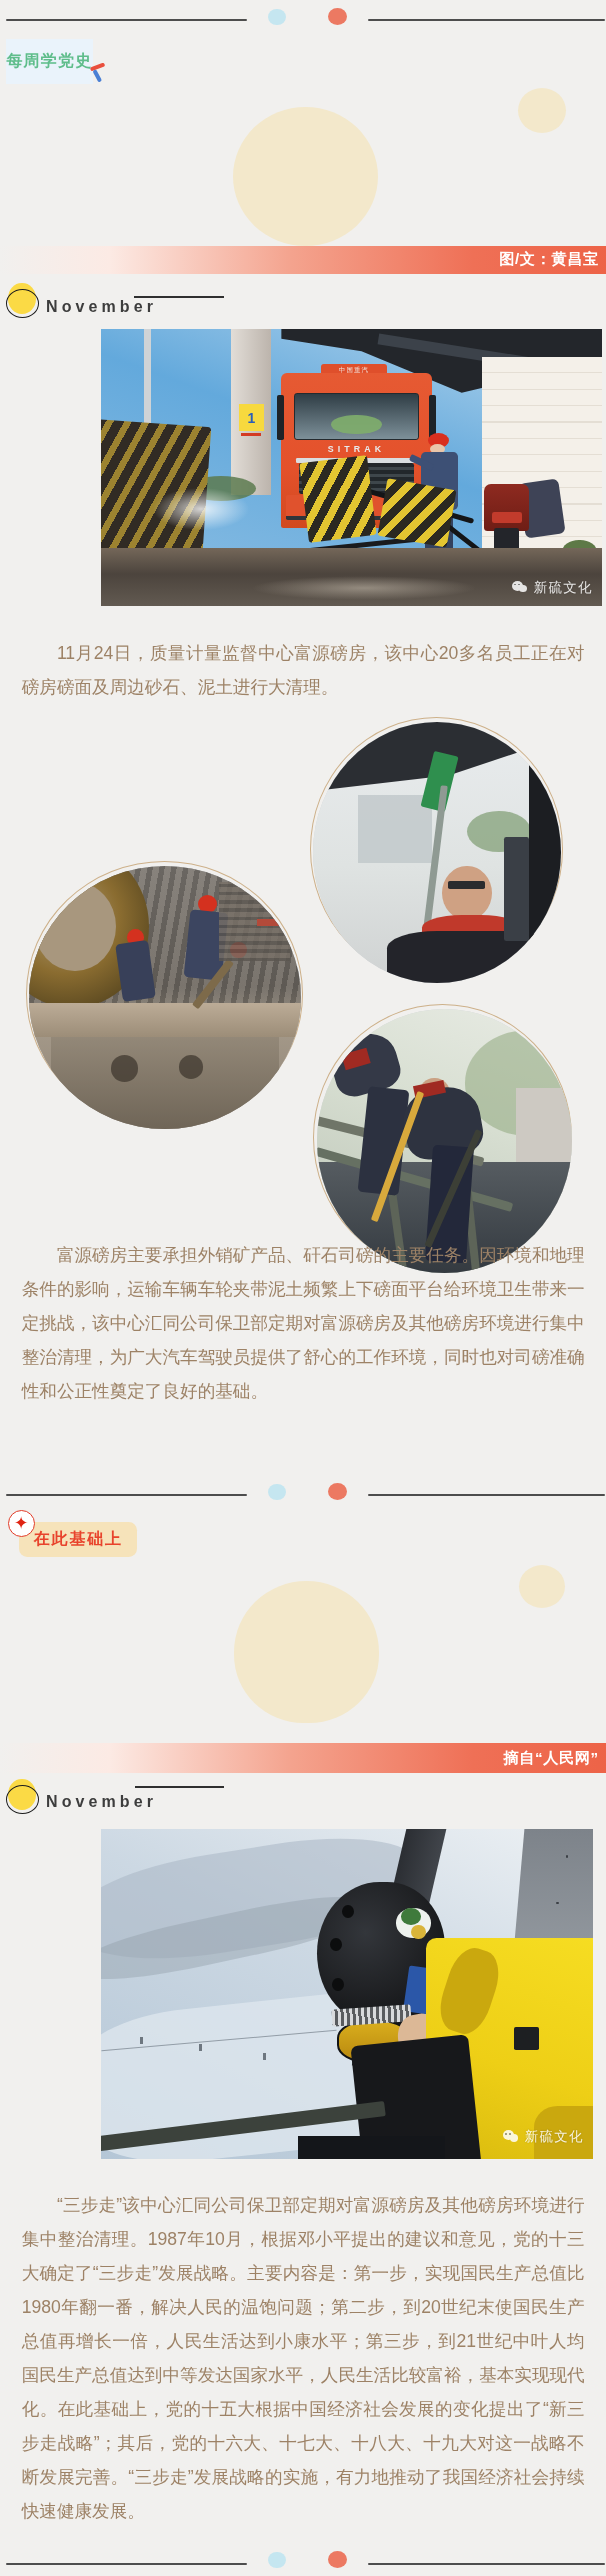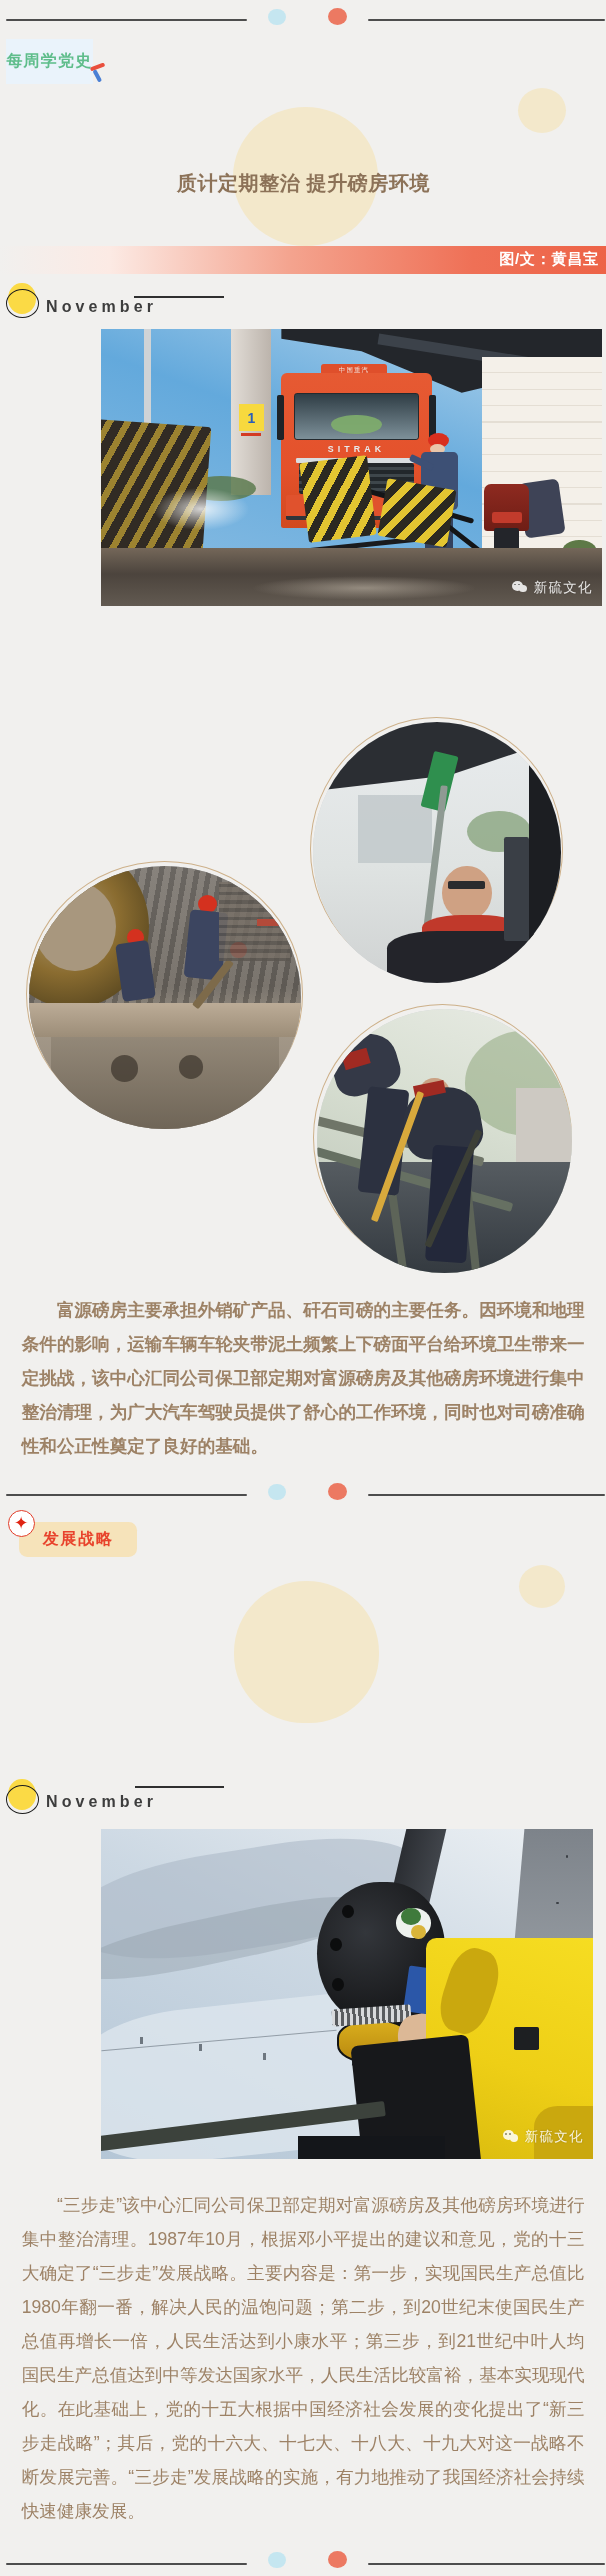--- a/index.html
+++ b/index.html
@@ -73,21 +73,20 @@
 
   <div class="tag1">
     <span>每周学党史</span>
   </div>
   <div class="dash" style="left:90px;top:65px;width:14.6px;background:#e94f3d;transform:rotate(-20deg);"></div>
   <div class="dash" style="left:91px;top:74px;width:13px;background:#4a7fd4;transform:rotate(62deg);"></div>
 
   <div class="deco-cream" style="left:518px;top:88px;width:48px;height:45px;"></div>
   <div class="deco-cream" style="left:233px;top:107px;width:145px;height:139px;"></div>
 
-  <div class="h1" style="top:170px;font-size:20px;letter-spacing:0.6px;">质计定期整治 提升磅房环境</div>
 
   <div class="banner1" style="top:246px;height:27.5px;">
     <div class="banner-text">图/文：黄昌宝</div>
   </div>
 
   <div>
     <div class="nov-blob" style="left:8.2px;top:283px;width:27.5px;height:30.5px;"></div>
     <div class="nov-ring" style="left:6.4px;top:289px;width:33px;height:29px;"></div>
     <div class="nov-text" style="left:46px;top:298px;">November</div>
     <div class="nov-line" style="left:134px;top:296px;width:90px;"></div>
@@ -154,20 +153,21 @@
           <div class="wm-b1"></div>
           <div class="wm-b2"></div>
           <div class="wm-e" style="left:2.9px;top:2.9px;"></div>
           <div class="wm-e" style="left:6.4px;top:2.9px;"></div>
         </div>
         <span class="wm-txt">新硫文化</span>
       </div>
     </div>
   </div>
 
+  <div class="para" style="top:636px;">11月24日，质量计量监督中心富源磅房，该中心20多名员工正在对磅房磅面及周边砂石、泥土进行大清理。</div>
 
   <div class="oval-ring" style="left:310px;top:717px;width:253px;height:264px;"></div>
   <div class="oval" style="left:313px;top:722px;width:248px;height:261px;">
     <div class="abs" style="inset:0;background:linear-gradient(180deg,#e9ecee 0%,#dfe3e2 55%,#cfd2d2 100%);"></div>
     <div class="abs" style="left:0;top:0;width:100%;height:34%;background:#2b2e33;clip-path:polygon(0 0,100% 0,100% 18%,55% 60%,0 78%);"></div>
     <div class="abs" style="left:18%;top:28%;width:30%;height:26%;background:#bfc7c9;opacity:.8;"></div>
     <div class="abs ellipse" style="left:62%;top:34%;width:26%;height:16%;background:#6d8f5e;opacity:.6;"></div>
     <div class="abs" style="left:46%;top:12%;width:10%;height:22%;background:#2f8f4e;transform:rotate(14deg);border-radius:2.3px;"></div>
     <div class="abs" style="left:47%;top:24%;width:3%;height:68%;background:#8f9a93;transform:rotate(7deg);border-radius:1.8px;"></div>
     <div class="abs ellipse" style="left:52%;top:55%;width:20%;height:21%;background:#cfa183;"></div>
@@ -217,40 +217,43 @@
     <div class="abs" style="left:18%;top:30%;width:16%;height:40%;background:#2c3140;border-radius:4.7px;transform:rotate(6deg);"></div>
     <div class="abs ellipse" style="left:40%;top:26%;width:12%;height:12%;background:#caa183;"></div>
     <div class="abs" style="left:34%;top:30%;width:30%;height:26%;background:#2e3340;border-radius:45% 45% 30% 30%;transform:rotate(-10deg);"></div>
     <div class="abs" style="left:38%;top:28%;width:12%;height:5%;background:#a02a22;transform:rotate(-12deg);"></div>
     <div class="abs" style="left:44%;top:52%;width:16%;height:44%;background:#23283a;border-radius:4.7px;transform:rotate(4deg);"></div>
 
     <div class="abs" style="left:30%;top:30%;width:2.6%;height:52%;background:#d8a93c;transform:rotate(20deg);border-radius:1.8px;"></div>
     <div class="abs" style="left:52%;top:44%;width:2.6%;height:48%;background:#3c3f36;transform:rotate(24deg);border-radius:1.8px;"></div>
   </div>
 
-  <div class="para" style="top:1293px;font-weight:bold;">富源磅房主要承担外销矿产品、矸石司磅的主要任务。因环境和地理条件的影响，运输车辆车轮夹带泥土频繁上下磅面平台给环境卫生带来一定挑战，该中心汇同公司保卫部定期对富源磅房及其他磅房环境进行集中整治清理，为广大汽车驾驶员提供了舒心的工作环境，同时也对司磅准确性和公正性奠定了良好的基础。</div>
+  <div class="para" style="top:1238px;">富源磅房主要承担外销矿产品、矸石司磅的主要任务。因环境和地理条件的影响，运输车辆车轮夹带泥土频繁上下磅面平台给环境卫生带来一定挑战，该中心汇同公司保卫部定期对富源磅房及其他磅房环境进行集中整治清理，为广大汽车驾驶员提供了舒心的工作环境，同时也对司磅准确性和公正性奠定了良好的基础。</div>
 
   <div>
     <div class="div-line" style="left:5.9px;top:1494px;width:241px;"></div>
     <div class="div-line" style="left:368px;top:1494px;width:237px;"></div>
     <div class="dot" style="left:268px;top:1484px;width:17.6px;height:16.4px;background:#c5e6f0;"></div>
     <div class="dot" style="left:328px;top:1483px;width:19px;height:17px;background:#ec7962;"></div>
   </div>
 
   <div class="tag2">
-    <span>发展战略</span>
+    <span>在此基础上</span>
   </div>
   <div class="star-circle">
     <span>✦</span>
   </div>
 
   <div class="deco-cream" style="left:519px;top:1565px;width:46px;height:43px;"></div>
   <div class="deco-cream" style="left:234px;top:1581px;width:145px;height:142px;border-radius:50% 50% 48% 48%;"></div>
 
 
+  <div class="banner2" style="top:1743px;height:30px;">
+    <div class="banner-text">摘自“人民网”</div>
+  </div>
 
   <div>
     <div class="nov-blob" style="left:8.2px;top:1779px;width:27.5px;height:30.5px;"></div>
     <div class="nov-ring" style="left:6.4px;top:1785px;width:33px;height:29px;"></div>
     <div class="nov-text" style="left:46px;top:1793px;">November</div>
     <div class="nov-line" style="left:135px;top:1786px;width:89px;"></div>
   </div>
 
   <div class="photo" style="left:101px;top:1829px;width:492px;height:330px;">
     <div class="scene">

